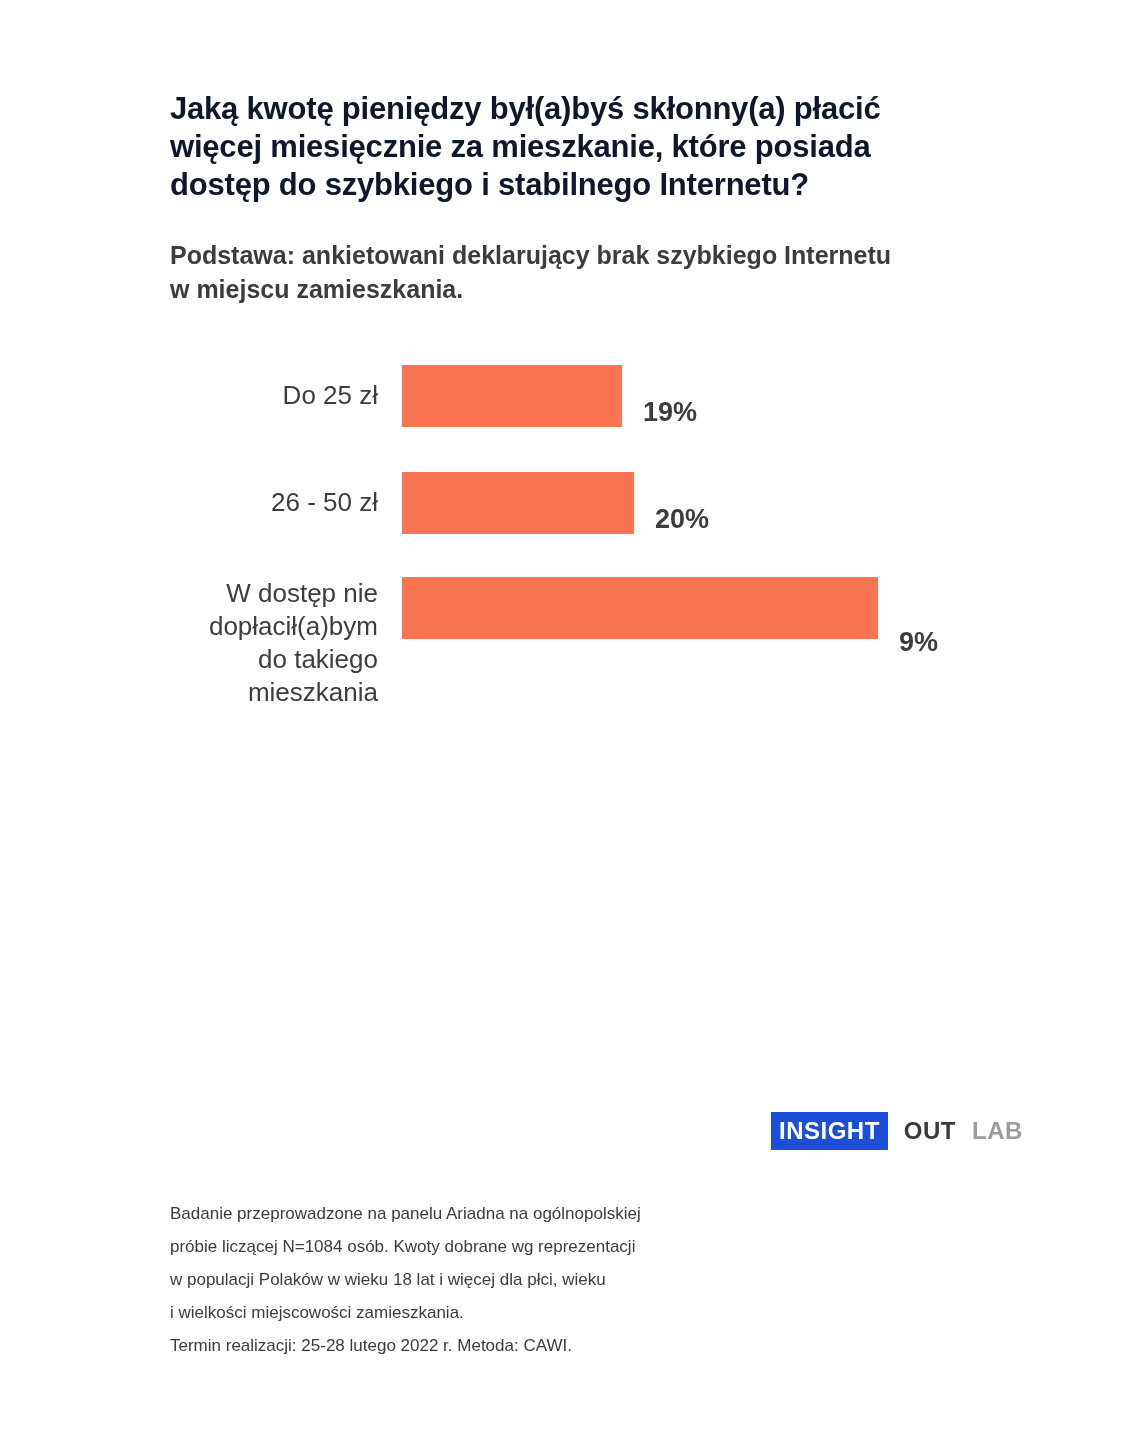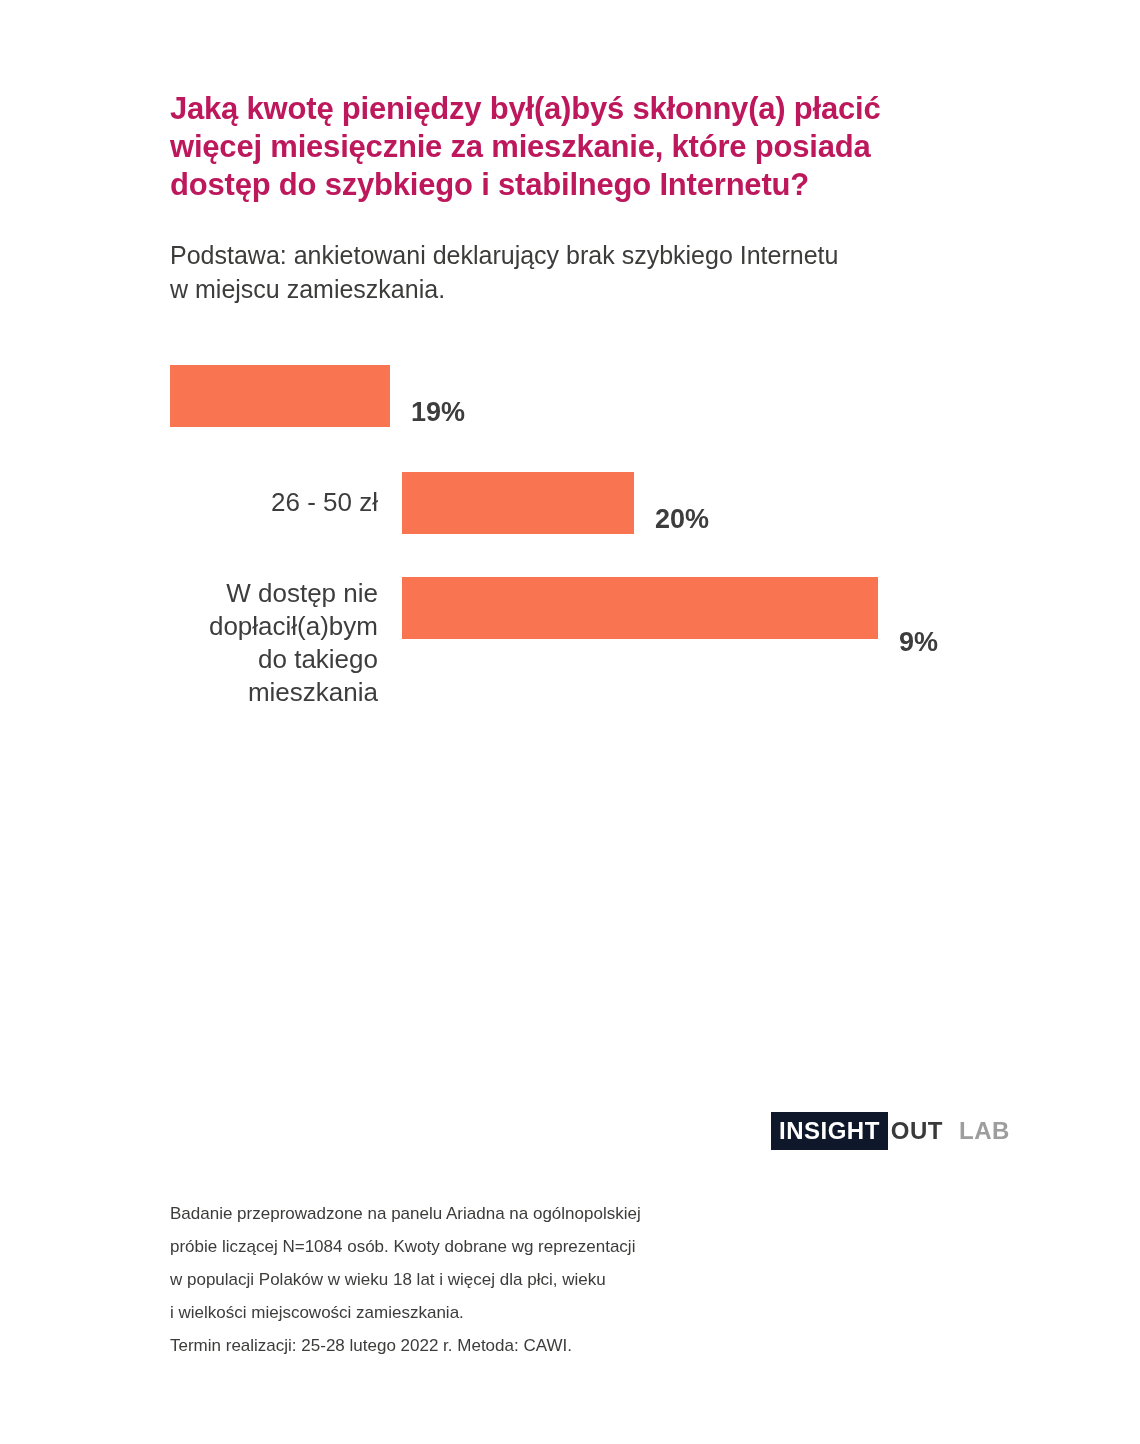--- a/index.html
+++ b/index.html
@@ -15,33 +15,33 @@
   }
 
   .title {
     position: absolute;
     left: 170px;
     top: 90px;
     width: 830px;
     font-size: 31px;
     line-height: 38px;
     font-weight: 700;
-    color: #be185d;
+    color: #0f172a;
     letter-spacing: -0.2px;
     white-space: pre-line;
   }
 
   .subtitle {
     position: absolute;
     left: 170px;
     top: 238px;
     width: 830px;
     font-size: 25px;
     line-height: 34px;
-    font-weight: 400;
+    font-weight: 700;
     color: #3c3c3b;
     white-space: pre-line;
   }
 
   .chart {
     position: absolute;
     left: 170px;
     top: 363px;
     width: 930px;
   }
@@ -94,25 +94,25 @@
     top: 1112px;
     display: flex;
     align-items: center;
     font-weight: 700;
     font-size: 24px;
     letter-spacing: 0.5px;
     white-space: nowrap;
   }
   .logo-box {
     display: inline-block;
-    background: #0f172a;
+    background: #1d4ed8;
     color: #ffffff;
     padding: 5px 8px;
   }
-  .logo-out { color: #3a3a3a; margin-left: 3px; text-align: center; }
+  .logo-out { color: #3a3a3a; margin-left: 16px; text-align: center; }
   .logo-lab { color: #9d9d9d; margin-left: 16px; }
 
   .footer {
     position: absolute;
     left: 170px;
     top: 1197px;
     width: 840px;
     font-size: 17px;
     line-height: 33px;
     font-weight: 400;
@@ -127,20 +127,21 @@
 
   <h1 class="title">Jaką kwotę pieniędzy był(a)byś skłonny(a) płacić
 więcej miesięcznie za mieszkanie, które posiada
 dostęp do szybkiego i stabilnego Internetu?</h1>
 
   <p class="subtitle">Podstawa: ankietowani deklarujący brak szybkiego Internetu
 w miejscu zamieszkania.</p>
 
   <div class="chart">
       <div class="row">
+        <div class="cat-label">Do 25 zł</div>
         <div class="bar" style="width: 220px; background: rgb(249, 116, 80);"></div>
         <div class="val">19%</div>
       </div>
       <div class="row">
         <div class="cat-label">26 - 50 zł</div>
         <div class="bar" style="width: 232px; background: rgb(249, 116, 80);"></div>
         <div class="val">20%</div>
       </div>
       <div class="row multiline">
         <div class="cat-label">W dostęp nie

